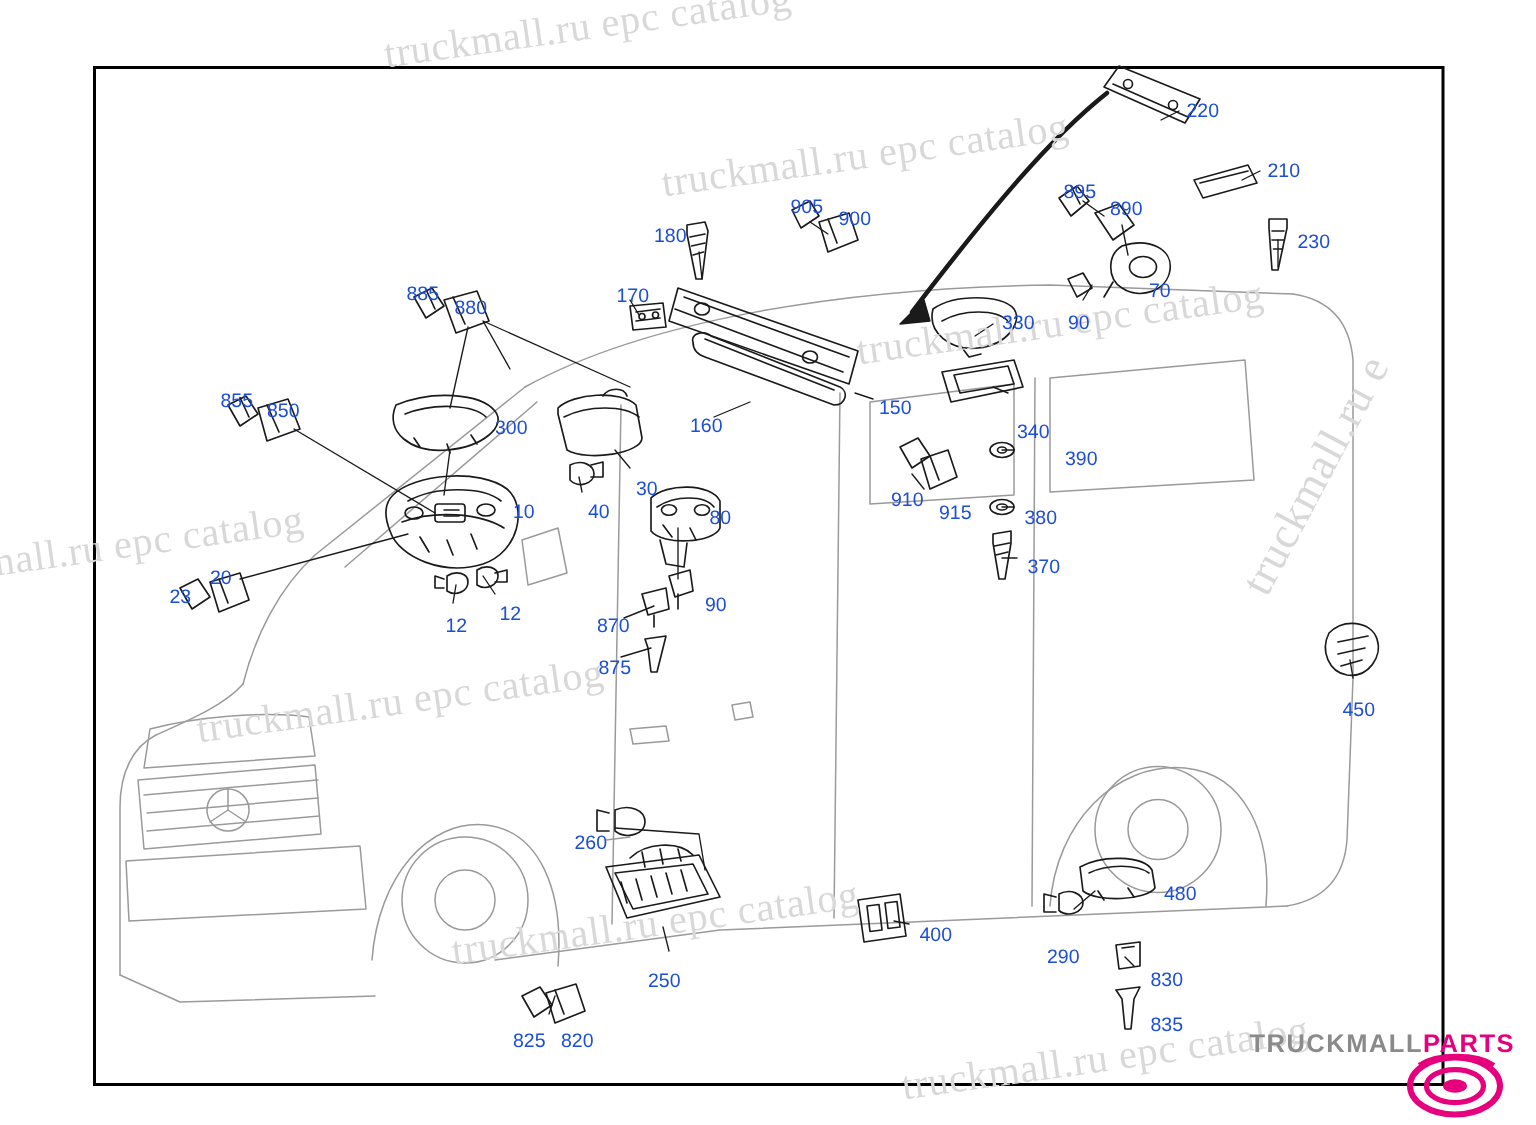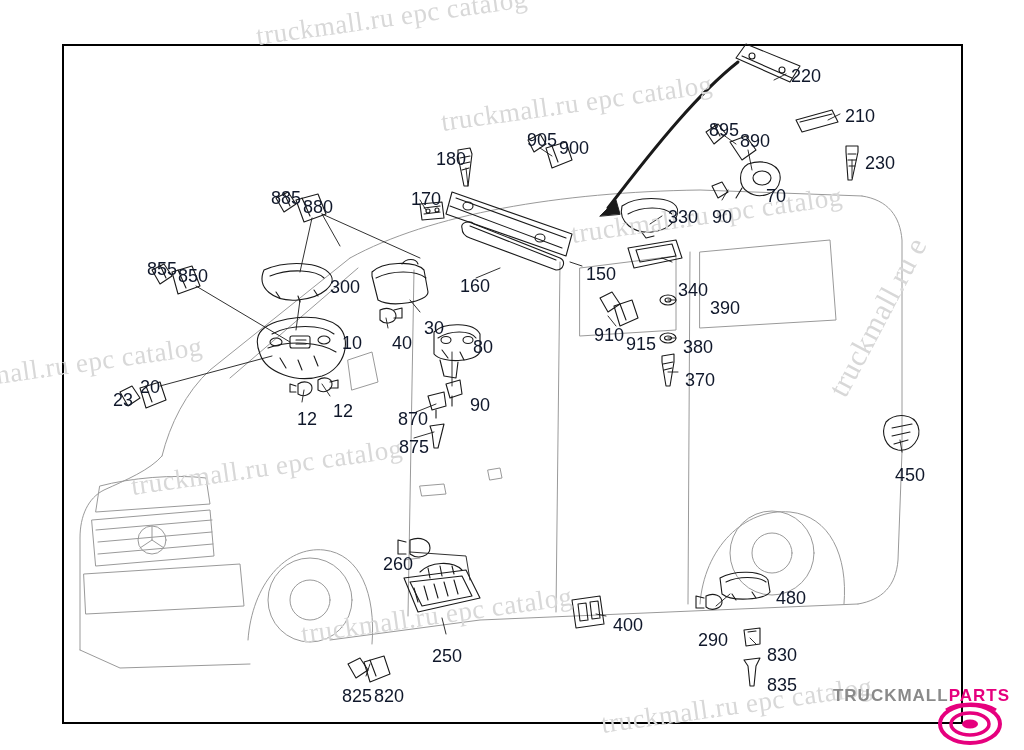--- a/index.html
+++ b/index.html
@@ -50,22 +50,22 @@
     left: 0;
     top: 0;
     width: 1024px;
     height: 750px;
     z-index: 3;
   }
   
   .lbl {
     position: absolute;
     font-family: "Liberation Sans", sans-serif;
-    font-size: 18px;
-    color: #0f172a;
+    font-size: 13px;
+    color: #1d4ed8;
     z-index: 6;
     white-space: nowrap;
   }
   
   .logo {
     position: absolute;
     right: 6px;
     bottom: 4px;
     z-index: 7;
     width: 170px;

